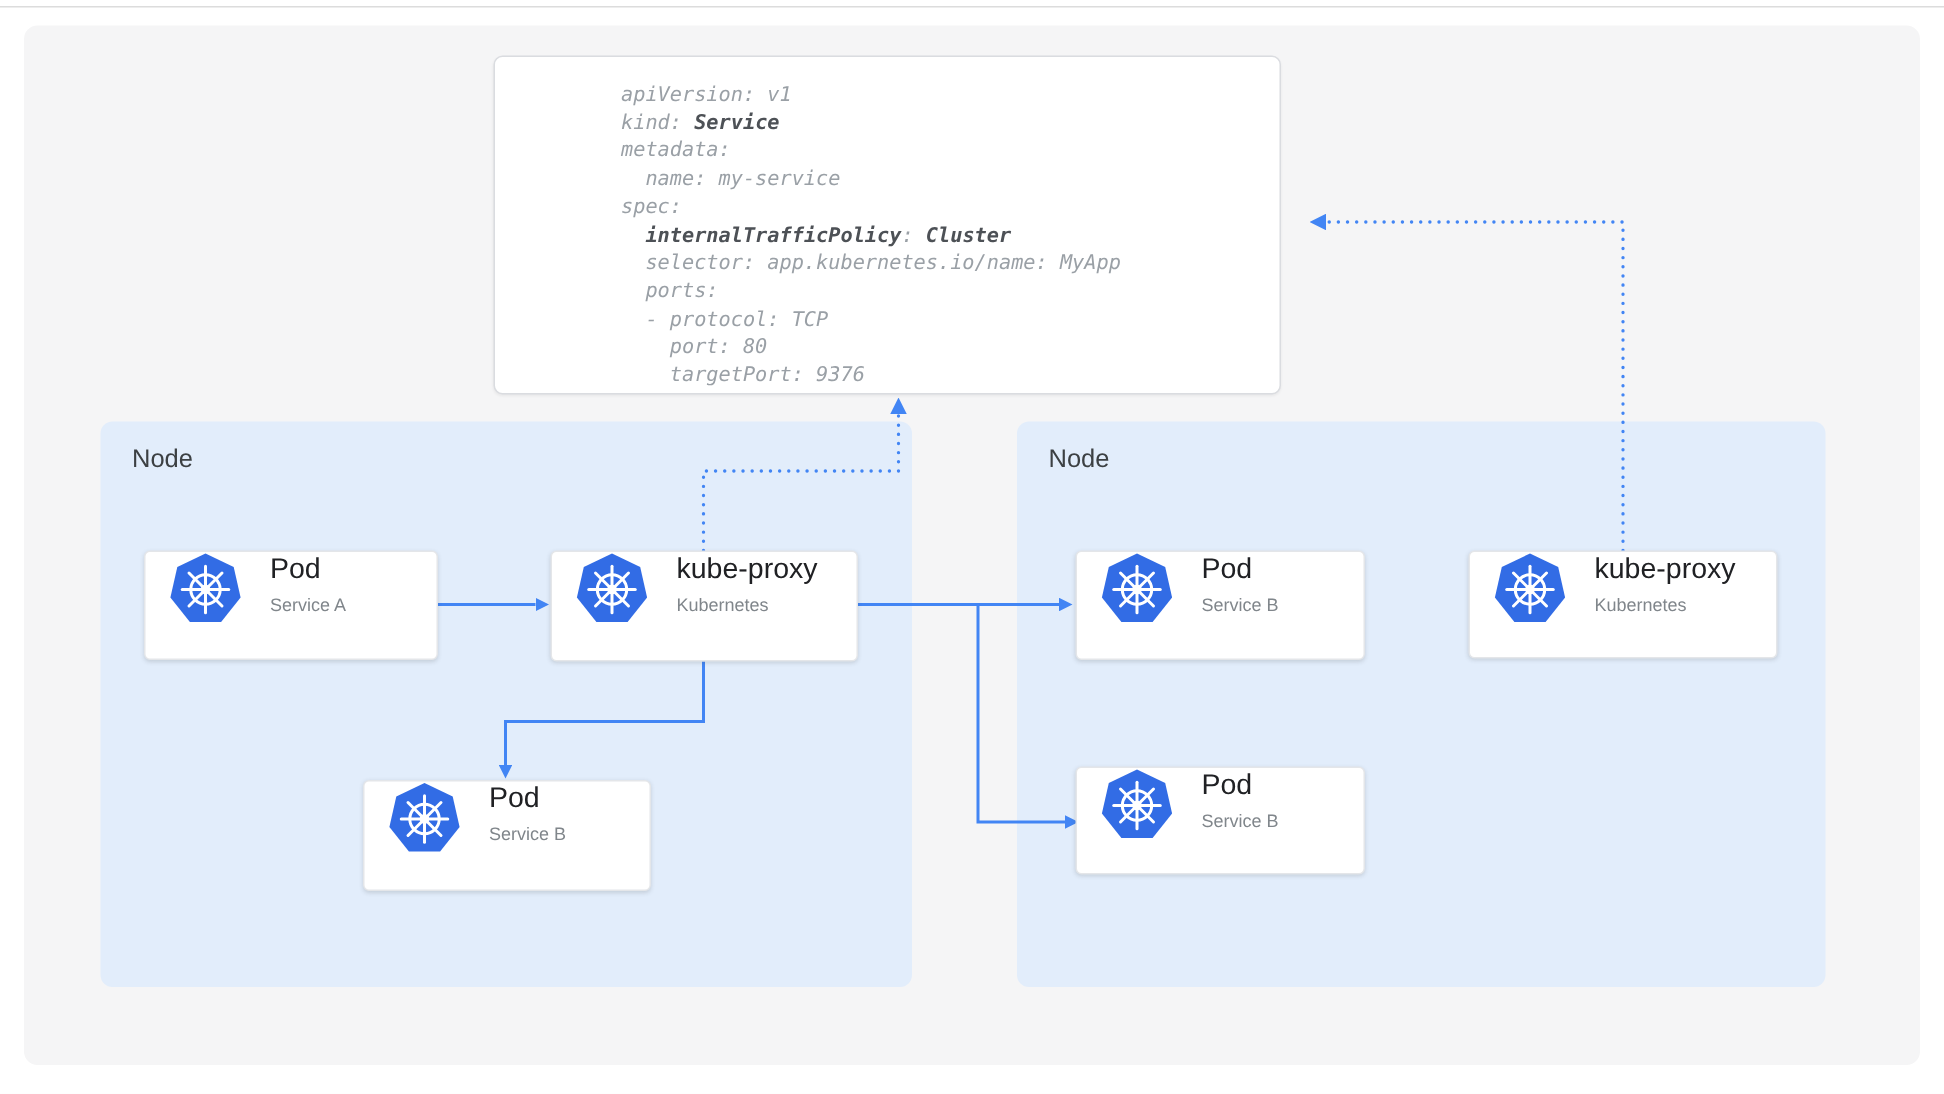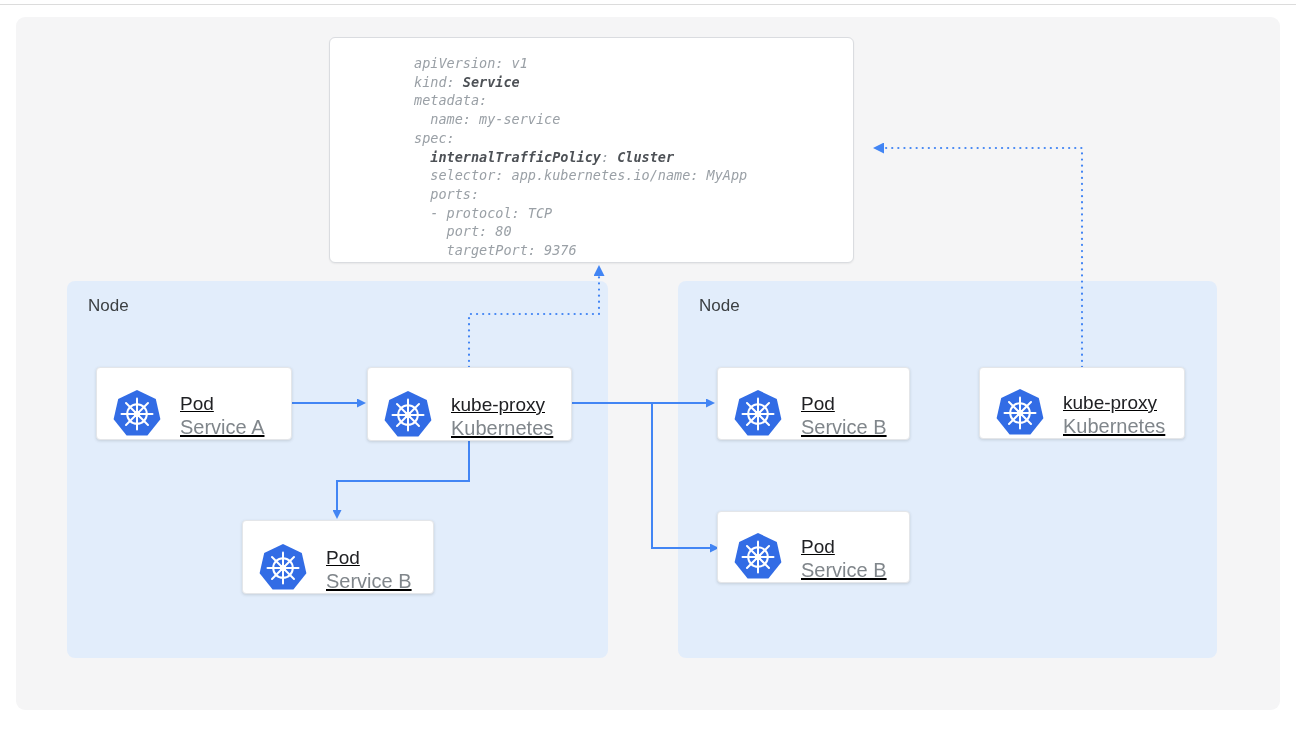--- a/index.html
+++ b/index.html
@@ -20,38 +20,38 @@
   .arrows .dotted{fill:none;stroke:var(--arrow,#4285f4);stroke-width:2.2;stroke-dasharray:0.1 6;stroke-linecap:round;}
   .arrows marker path{fill:var(--arrow,#4285f4);}
 
   .yaml-box{position:absolute;left:329px;top:37px;width:525px;height:226px;box-sizing:border-box;
     background:#ffffff;border:1px solid var(--yaml_border,#dadce0);border-radius:6px;
     box-shadow:0 1px 2px rgba(0,0,0,0.06);z-index:3;padding:16px 0 0 84px;}
   .yaml-code{font-family:"DejaVu Sans Mono","Liberation Mono",monospace;font-style:italic;
     font-size:13.5px;line-height:18.7px;color:var(--yaml_text,#9aa0a6);white-space:pre;}
   .yaml-code .b{font-weight:bold;color:var(--yaml_bold,#4d5156);}
 
-  .card{position:absolute;display:flex;align-items:flex-end;box-sizing:border-box;background:#ffffff;
+  .card{position:absolute;display:flex;align-items:flex-start;box-sizing:border-box;background:#ffffff;
     border:1px solid var(--card_border,#e4e6e9);border-radius:4px;
-    box-shadow:0 1px 3px rgba(60,64,67,0.18);z-index:3;padding-left:15px;text-decoration:underline;}
+    box-shadow:0 1px 3px rgba(60,64,67,0.18);z-index:3;padding-left:15px;}
   #card-pod-a{left:96px;top:367px;width:196px;height:73px;}
   #card-kube-proxy-left{left:367px;top:367px;width:205px;height:74px;}
   #card-pod-b-left{left:242px;top:520px;width:192px;height:74px;}
   #card-pod-b-right-top{left:717px;top:367px;width:193px;height:73px;}
   #card-pod-b-right-bottom{left:717px;top:511px;width:193px;height:72px;}
   #card-kube-proxy-right{left:979px;top:367px;width:206px;height:72px;}
   .logo{width:50px;height:50px;flex:0 0 50px;display:block;}
   .logo svg{display:block;}
   .logo .hept{fill:var(--k8s_blue,#326ce5);}
   .logo .wheel line,.logo .wheel circle{stroke:#ffffff;stroke-width:2;stroke-linecap:round;}
   .logo .wheel .rim{fill:none;}
   .logo .wheel .hub{fill:#ffffff;stroke:none;}
   .card-text{display:flex;flex-direction:column;margin-left:18px;}
   .card-title{font-size:19px;line-height:24px;color:var(--title,#202124);}
-  .card-subtitle{font-size:20px;line-height:23px;color:var(--subtitle,#80868b);}
+  .card-subtitle{font-size:12px;line-height:23px;color:var(--subtitle,#80868b);}
 </style>
 </head>
 <body>
 
 <div class="stage" id="stage">
   <div class="top-divider"></div>
   <div class="panel"></div>
 
   <div class="node" id="node-left">
     <div class="node-label">Node</div>

